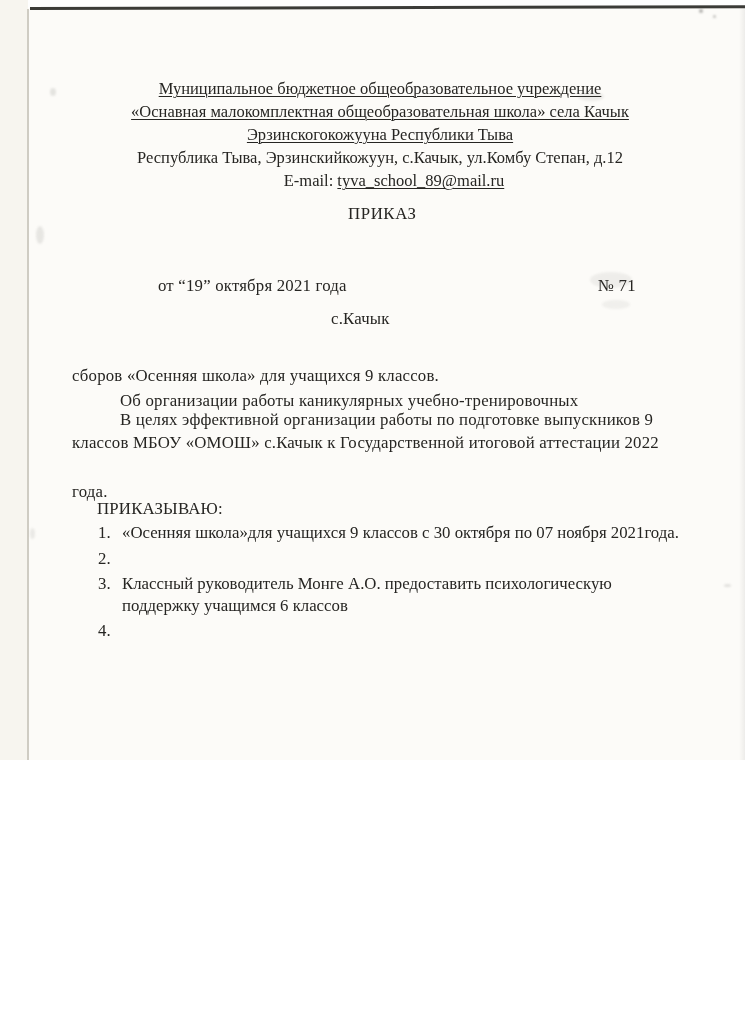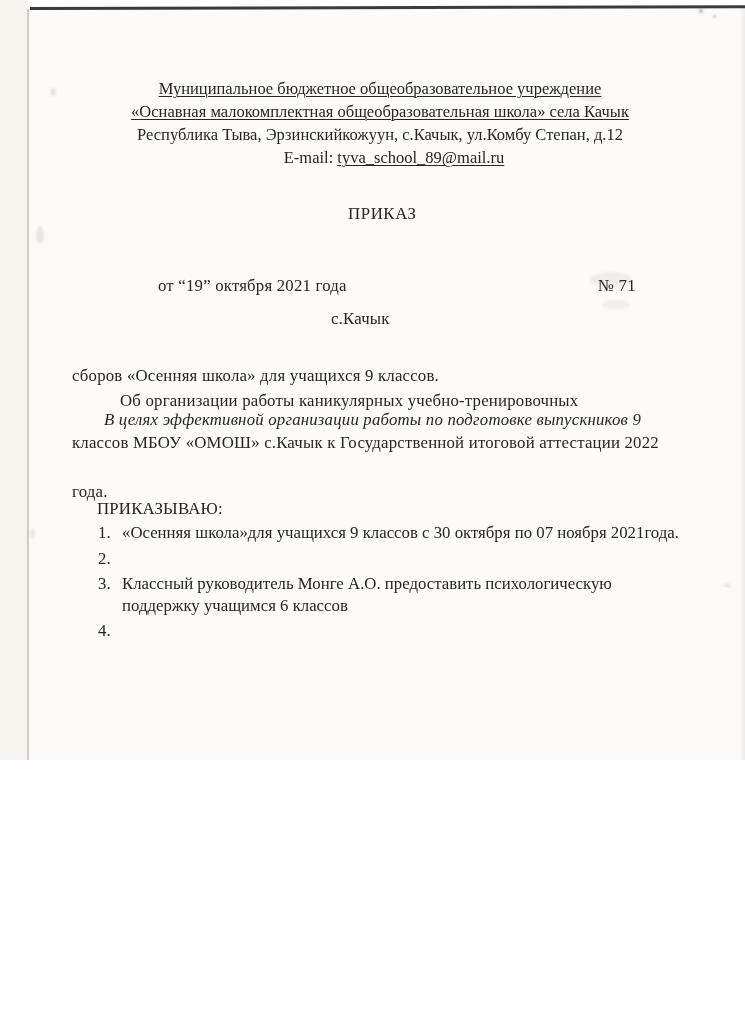--- a/index.html
+++ b/index.html
@@ -55,33 +55,34 @@
 <div class="canvas">
   <div class="paper"></div>
   <div class="outside-left"></div>
   <div class="edge-top"></div>
   <div class="edge-left"></div>
   <div class="edge-right"></div>
 
   <div class="header">
     <div class="u">Муниципальное бюджетное общеобразовательное учреждение</div>
     <div class="u">«Оснавная малокомплектная общеобразовательная школа»  села Качык</div>
+    <div class="u">Эрзинскогокожууна Республики Тыва</div>
     <div>Республика Тыва, Эрзинскийкожуун, с.Качык, ул.Комбу Степан,  д.12</div>
     <div class="email-line"><span>E-mail: </span><span class="u">tyva_school_89@mail.ru</span></div>
   </div>
 
   <div class="line title" style="left:336px;top:204px;margin-left:12px;">ПРИКАЗ</div>
   <div class="line" style="left:158px;top:276px;">от “19” октября 2021 года</div>
   <div class="line" style="left:598px;top:276px;">№ 71</div>
   <div class="line" style="left:331px;top:309px;">с.Качык</div>
 
   <div class="line" style="left:120px;top:343px;margin-top:48px;">Об организации работы каникулярных учебно-тренировочных</div>
   <div class="line" style="left:72px;top:366px;">сборов «Осенняя школа» для учащихся 9 классов.</div>
 
-  <div class="line" style="left:104px;top:410px;font-style:italic;">В целях эффективной организации работы по подготовке выпускников 9</div>
+  <div class="line" style="left:120px;top:410px;">В целях эффективной организации работы по подготовке выпускников 9</div>
   <div class="line" style="left:72px;top:433px;">классов МБОУ «ОМОШ» с.Качык к Государственной итоговой аттестации 2022</div>
   <div class="line" style="left:72px;top:482px;">года.</div>
 
   <div class="line" style="left:97px;top:499px;">ПРИКАЗЫВАЮ:</div>
 
   <div class="list">
     <div class="item">
       <span class="num">1.</span>
       <span>
           <span class="l">«Осенняя школа»для учащихся 9 классов с 30 октября по 07 ноября 2021года.</span>

